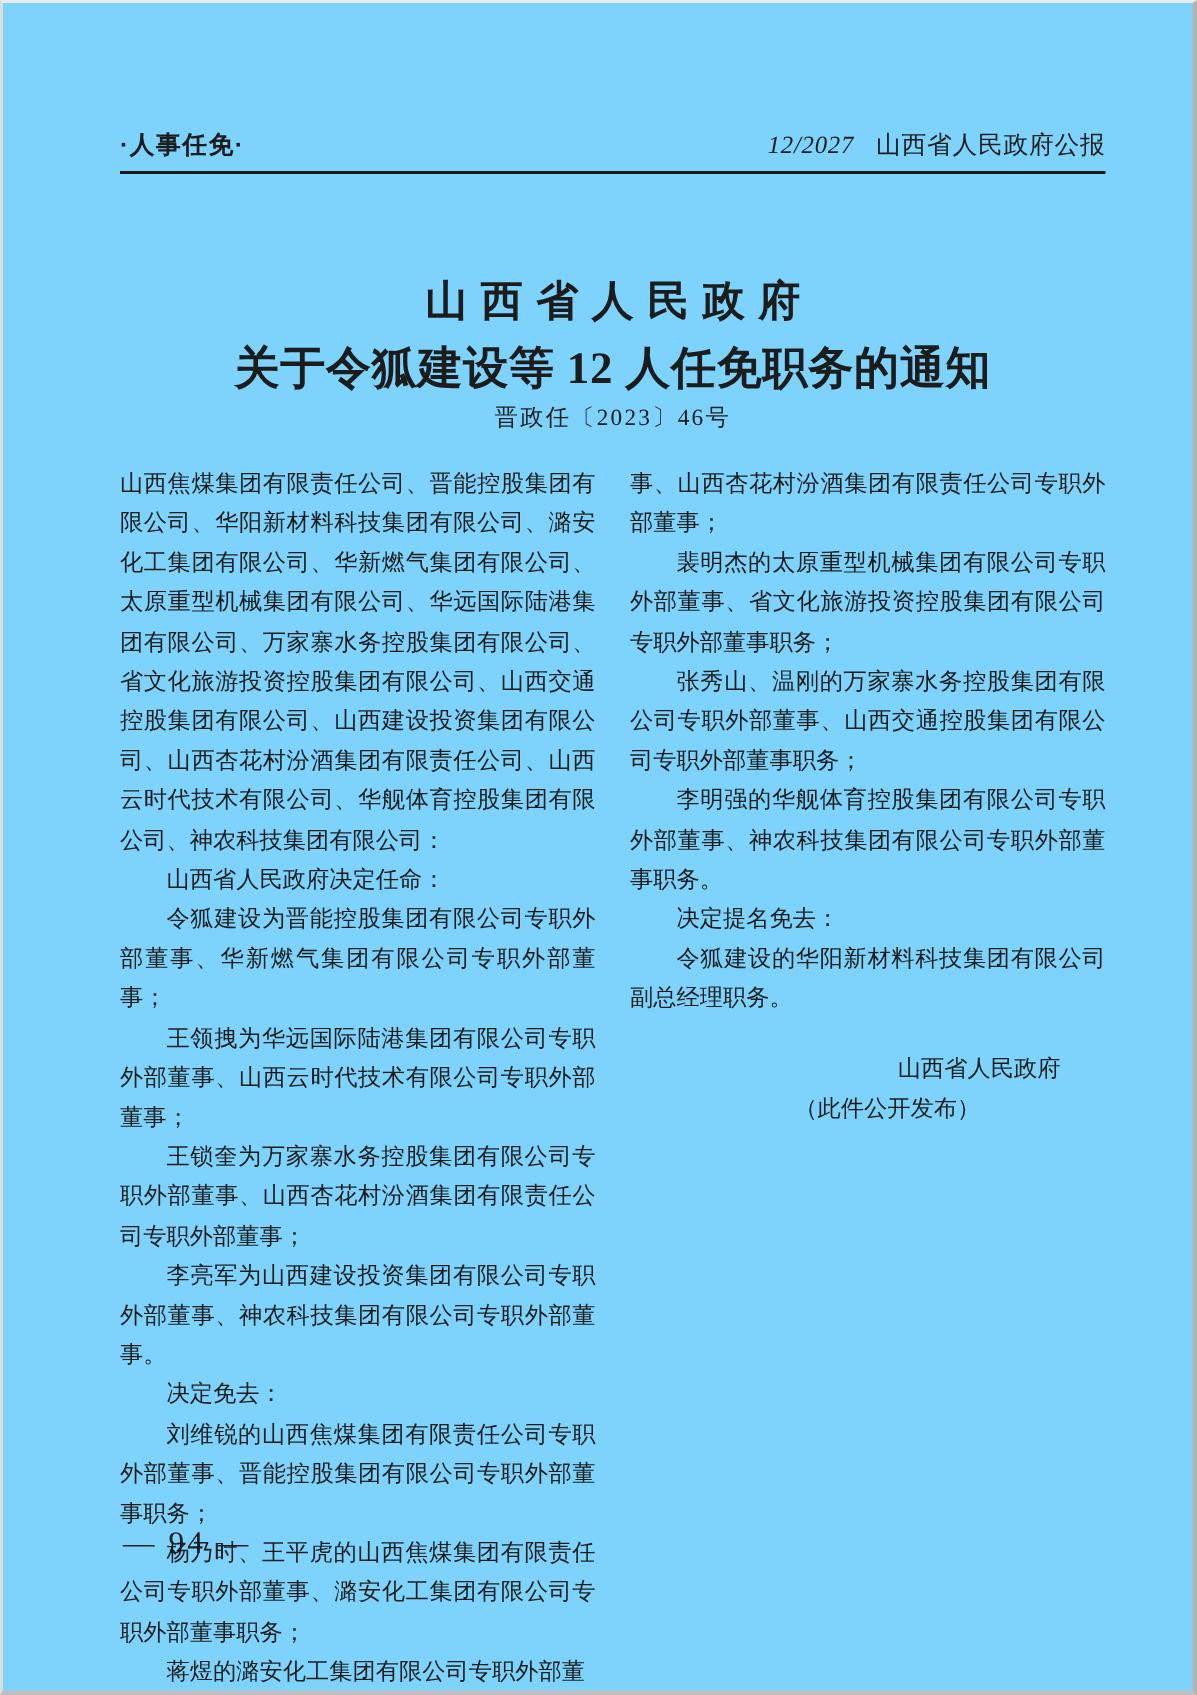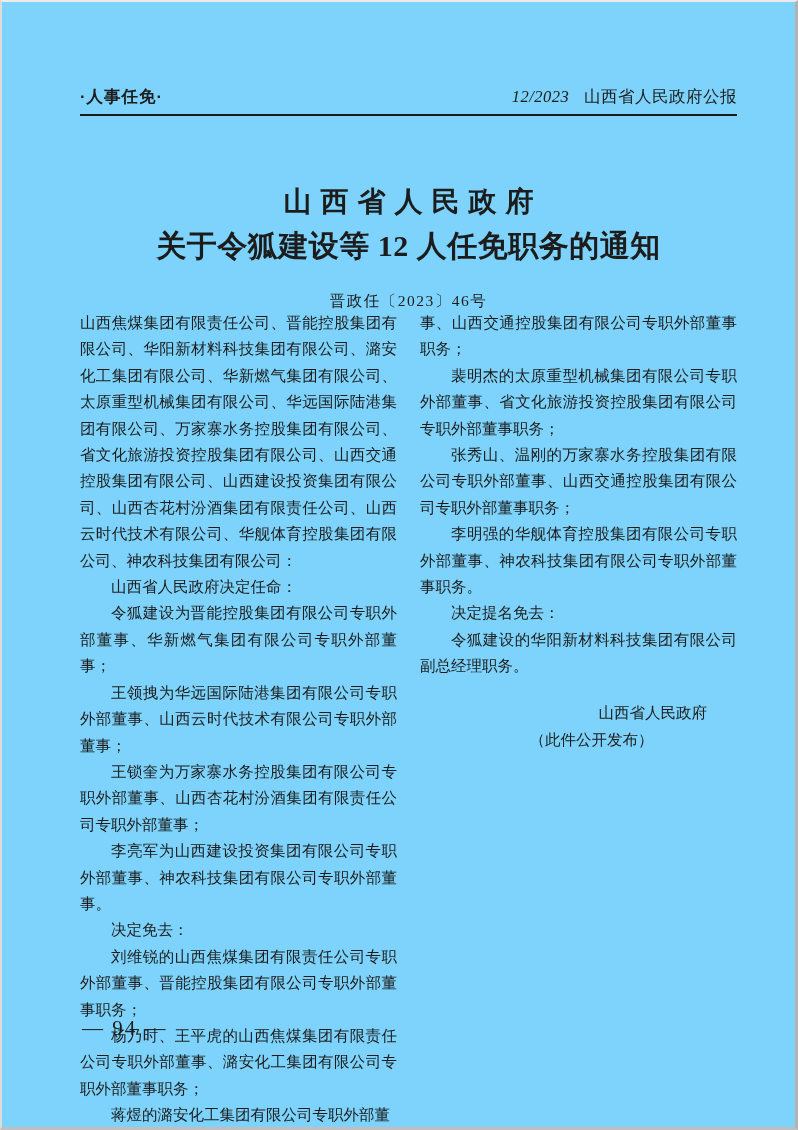--- a/index.html
+++ b/index.html
@@ -71,21 +71,21 @@
   .title-subject {
     font-size: 30px;
     font-weight: bold;
     letter-spacing: 0.5px;
     line-height: 44px;
     margin-top: 2px;
   }
   .doc-number {
     font-size: 15.5px;
     letter-spacing: 1.5px;
-    margin-top: 23px;
+    margin-top: 0;
   }
   
   .columns {
     position: absolute;
     top: 308px;
     left: 78px;
     right: 58px;
     display: flex;
     gap: 23px;
   }
@@ -133,21 +133,21 @@
   }
 </style>
 </head>
 <body>
 
 <div class="page">
 
   <div class="header">
     <span class="section-label">·人事任免·</span>
     <span class="pub-info">
-      <span class="issue-number">12/2023</span>
+      <span class="issue-number">12/2027</span>
       <span class="pub-name">山西省人民政府公报</span>
     </span>
   </div>
 
   <div class="header-rule"></div>
 
   <div class="title-block">
     <div class="title-org">山西省人民政府</div>
     <div class="title-subject">关于令狐建设等 12 人任免职务的通知</div>
     <div class="doc-number">晋政任〔2023〕46号</div>
@@ -161,21 +161,21 @@
         <p class="para indent">王领拽为华远国际陆港集团有限公司专职外部董事、山西云时代技术有限公司专职外部董事；</p>
         <p class="para indent">王锁奎为万家寨水务控股集团有限公司专职外部董事、山西杏花村汾酒集团有限责任公司专职外部董事；</p>
         <p class="para indent">李亮军为山西建设投资集团有限公司专职外部董事、神农科技集团有限公司专职外部董事。</p>
         <p class="para indent">决定免去：</p>
         <p class="para indent">刘维锐的山西焦煤集团有限责任公司专职外部董事、晋能控股集团有限公司专职外部董事职务；</p>
         <p class="para indent">杨乃时、王平虎的山西焦煤集团有限责任公司专职外部董事、潞安化工集团有限公司专职外部董事职务；</p>
         <p class="para indent">蒋煜的潞安化工集团有限公司专职外部董</p>
       </div>
     <div class="col">
       <div>
-          <p class="para">事、山西交通控股集团有限公司专职外部董事职务；</p>
+          <p class="para">事、山西杏花村汾酒集团有限责任公司专职外部董事；</p>
           <p class="para indent">裴明杰的太原重型机械集团有限公司专职外部董事、省文化旅游投资控股集团有限公司专职外部董事职务；</p>
           <p class="para indent">张秀山、温刚的万家寨水务控股集团有限公司专职外部董事、山西交通控股集团有限公司专职外部董事职务；</p>
           <p class="para indent">李明强的华舰体育控股集团有限公司专职外部董事、神农科技集团有限公司专职外部董事职务。</p>
           <p class="para indent">决定提名免去：</p>
           <p class="para indent">令狐建设的华阳新材料科技集团有限公司副总经理职务。</p>
         </div>
       <div class="signature">
         <div class="sig-issuer">山西省人民政府</div>
         <div class="sig-note">（此件公开发布）</div>
       </div>

